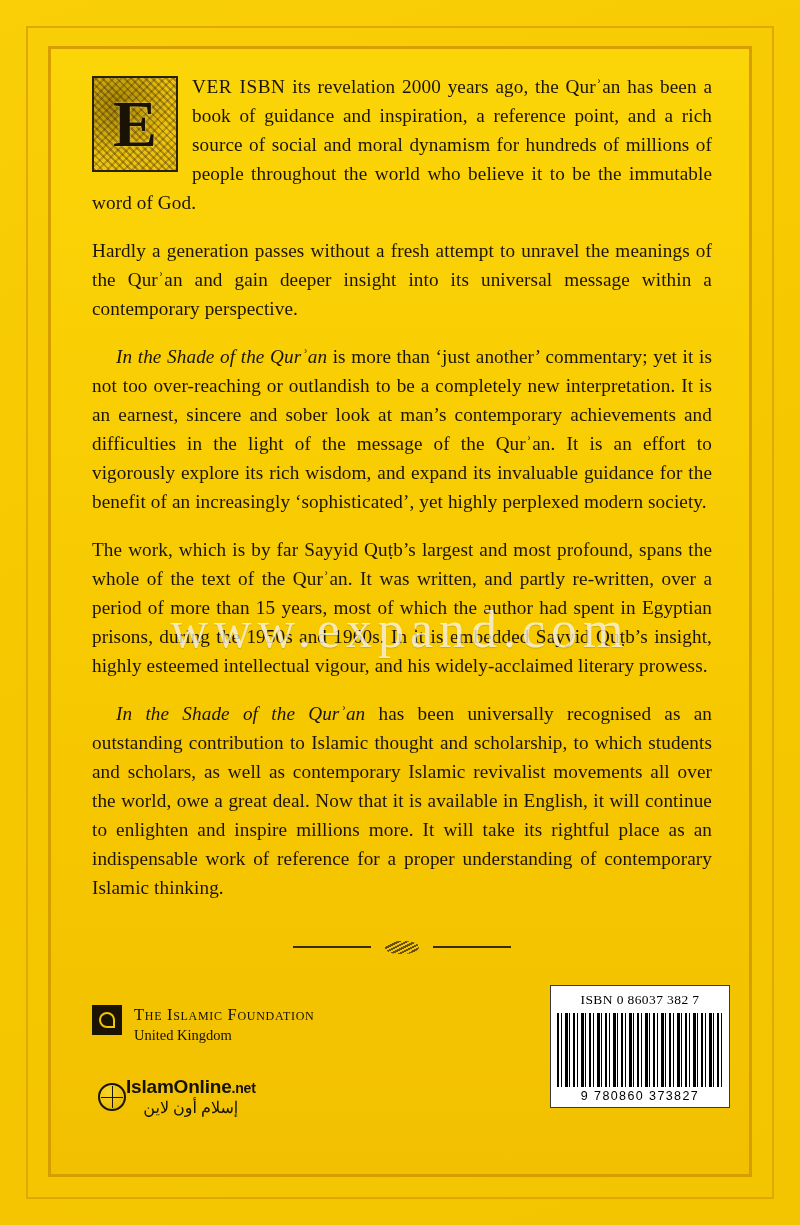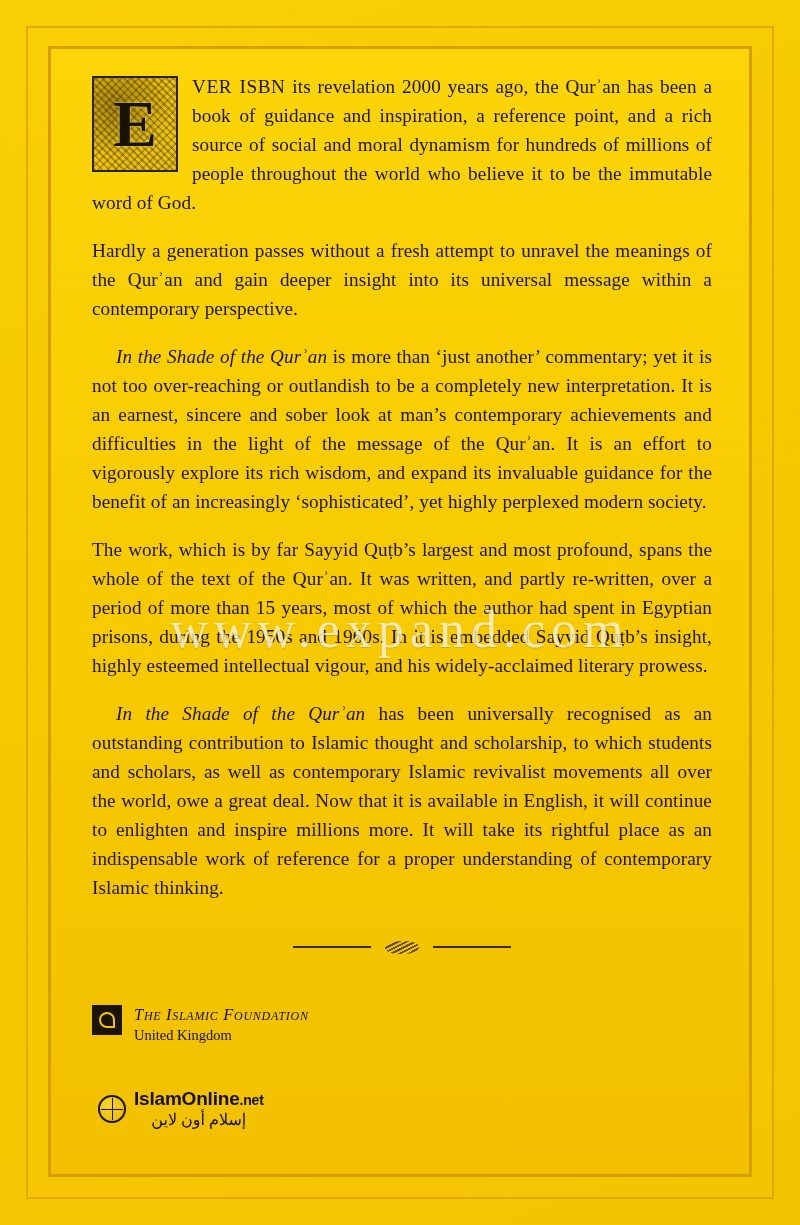--- a/index.html
+++ b/index.html
@@ -148,35 +148,32 @@
     bottom: 5px;
     border: 2px solid #f3c400;
     border-radius: 50% 50% 0 50%;
   }
   .pub-text .pub-name {
     font-size: 16.5px;
     font-variant: small-caps;
     letter-spacing: 0.7px;
     color: #141000;
     line-height: 20px;
-    font-style: italic;
   }
   .pub-text .pub-country {
     font-size: 14.5px;
     color: #141000;
     line-height: 20px;
   }
   .online-logo {
     position: absolute;
     left: 6px;
     top: 92px;
     display: flex;
     align-items: center;
-    gap: 8px;
-    margin-top: 12px;
   }
   .globe {
     width: 28px;
     height: 28px;
     border-radius: 50%;
     border: 2px solid #1b1405;
     position: relative;
     box-sizing: border-box;
     background: radial-gradient(circle at 35% 30%, #f8d62a, #e6b500);
   }
@@ -317,16 +314,21 @@
     <div class="online-logo">
       <span class="globe"></span>
       <span class="online-text">
         <div class="online-main">
           <span>IslamOnline</span><span class="net">.net</span>
         </div>
         <div class="online-sub">إسلام أون لاين</div>
       </span>
     </div>
 
+    <div class="isbn-box">
+      <div class="isbn-label">ISBN 0 86037 382 7</div>
+      <div class="barcode"></div>
+      <div class="barcode-num">9 780860 373827</div>
+    </div>
   </div>
 
   <div class="watermark">www.expand.com</div>
 </div>
 
 </body></html>

